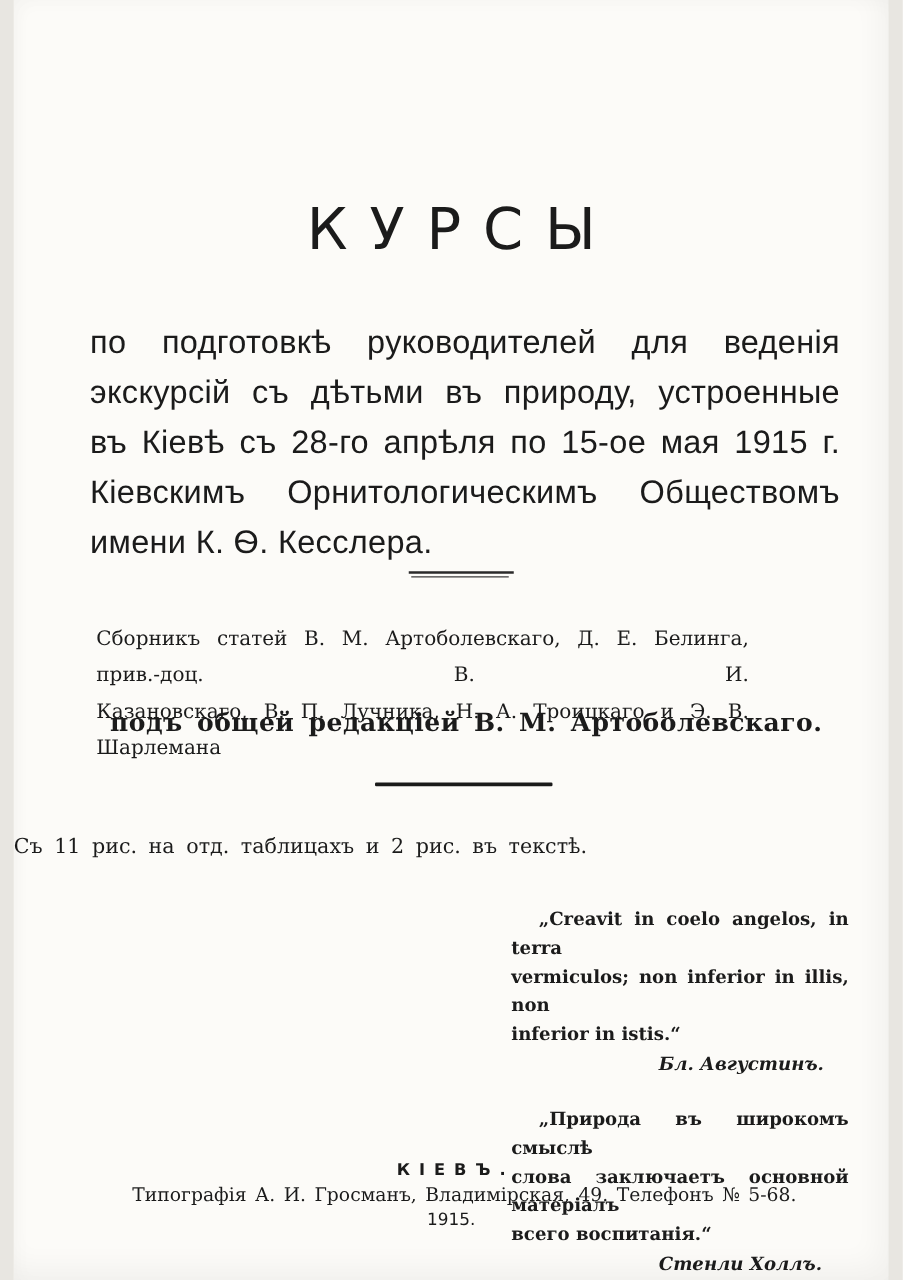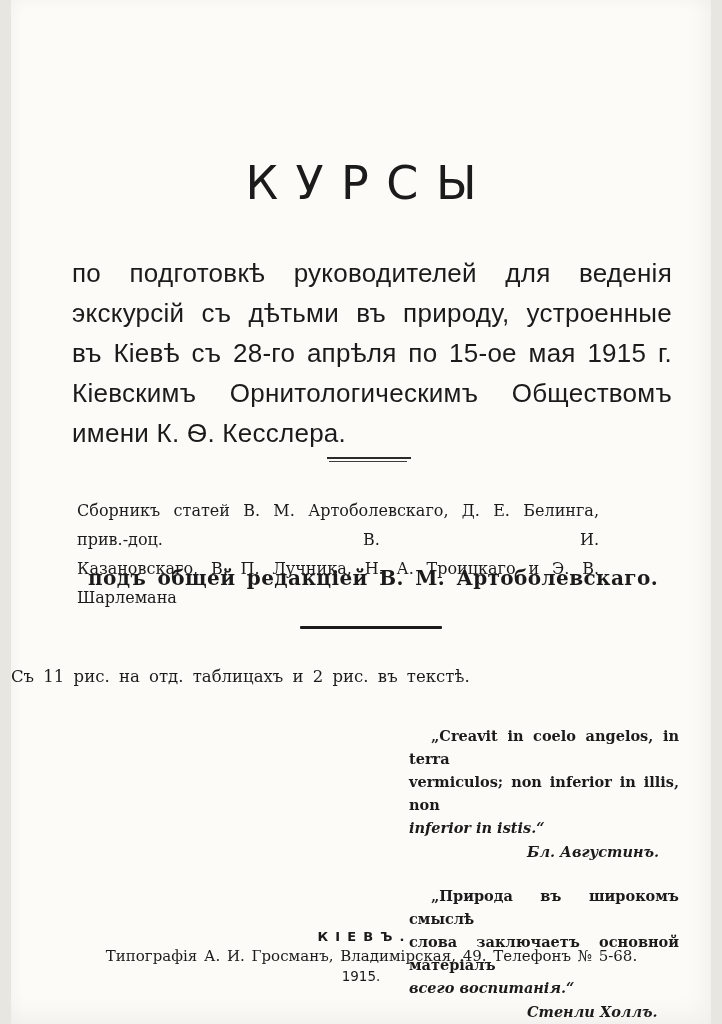--- a/index.html
+++ b/index.html
@@ -140,21 +140,20 @@
   }
   .quote .q-line {
     text-align: justify;
     text-align-last: justify;
   }
   .quote .q-line.q-first {
     text-indent: 22px;
   }
   .quote .q-line.q-last {
     text-align-last: left;
-    font-style: italic;
   }
   .quote .q-attr {
     font-style: italic;
     padding-left: 118px;
     line-height: 26px;
   }
   .quote + .quote {
     margin-top: 19px;
   }
 

